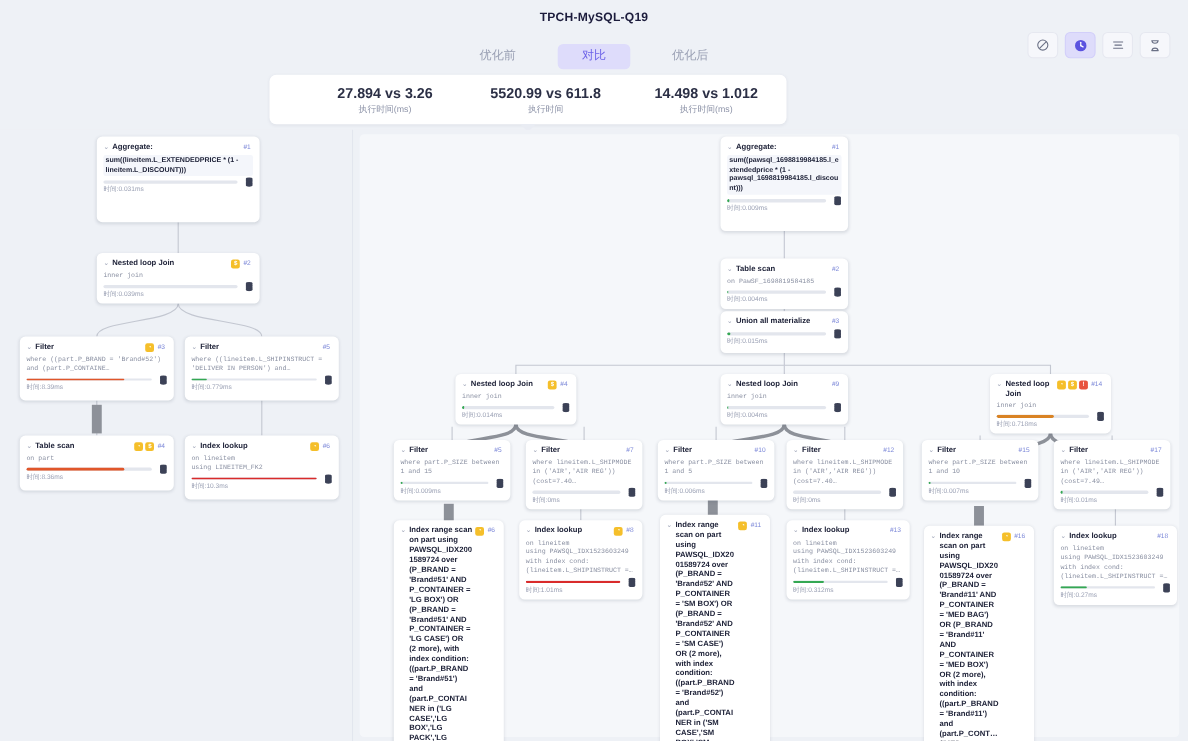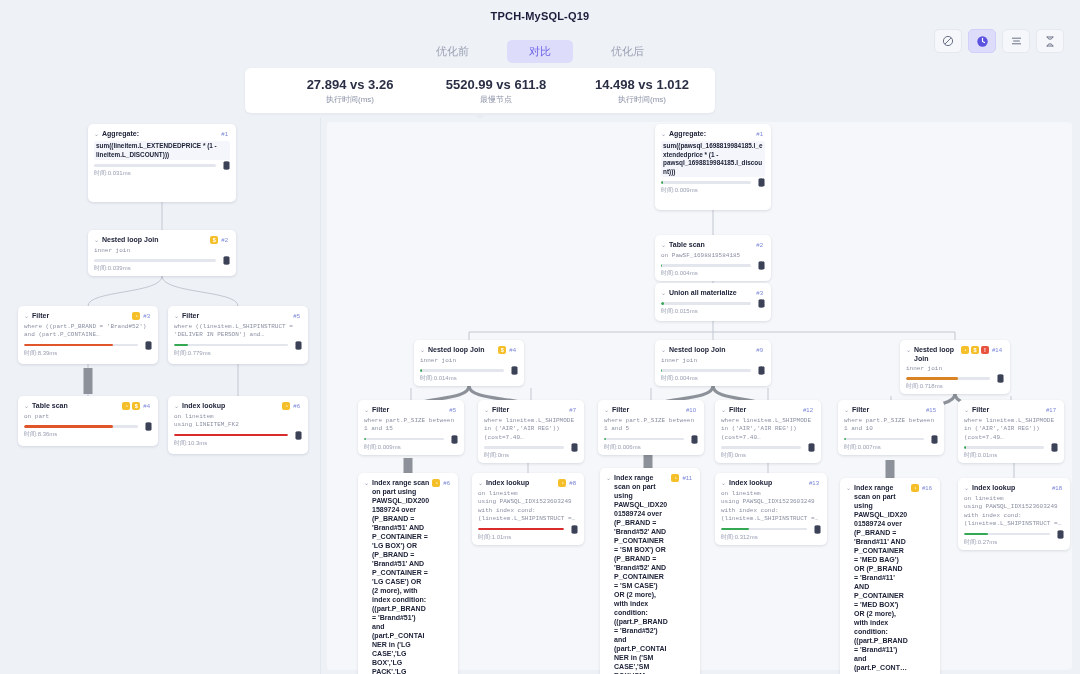--- a/index.html
+++ b/index.html
@@ -148,21 +148,21 @@
     </div>
   </div>
 
   <div class="statcard">
     <div class="statcell">
       <div class="statval">27.894 vs 3.26</div>
       <div class="statlbl">执行时间(ms)</div>
     </div>
     <div class="statcell">
       <div class="statval">5520.99 vs 611.8</div>
-      <div class="statlbl">最慢节点</div>
+      <div class="statlbl">执行时间</div>
     </div>
     <div class="statcell">
       <div class="statval">14.498 vs 1.012</div>
       <div class="statlbl">执行时间(ms)</div>
     </div>
   </div>
 
   <div class="canvas">
     <div class="panel-left"></div>
     <div class="panel-div"></div>

